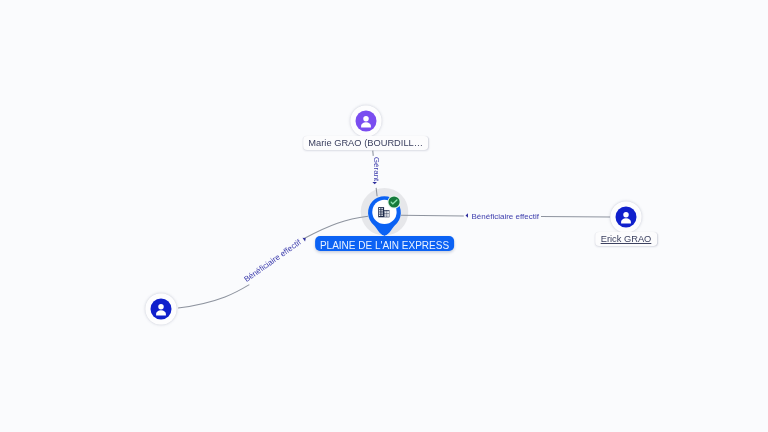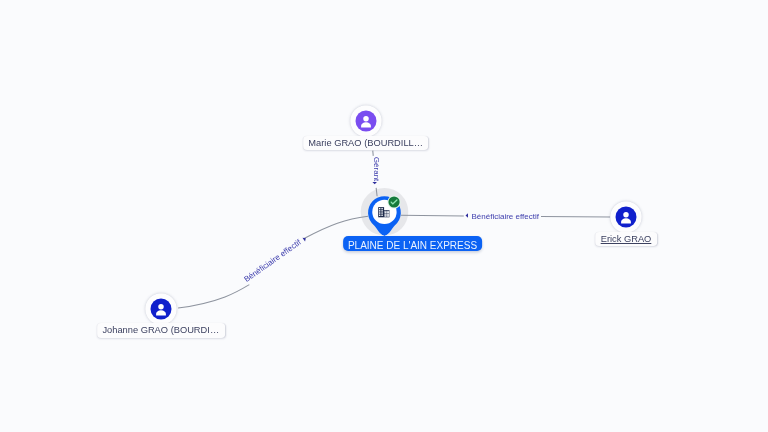--- a/index.html
+++ b/index.html
@@ -9,21 +9,21 @@
   svg{position:absolute;left:0;top:0;overflow:visible;}
   .pnode{filter:drop-shadow(0 0.6px 1.4px rgba(45,55,95,.20)) drop-shadow(0 0 0.6px rgba(45,55,95,.14));}
   .edge{fill:none;stroke:#8e949f;stroke-width:1.05;}
   .elabel{font-size:8px;fill:#4040ae;font-family:"Liberation Sans",sans-serif;}
   .earrow{fill:#2e2e9e;}
   .nodelabel{position:absolute;background:#fcfcfd;border-radius:4px;
      box-shadow:0 1px 2px rgba(40,50,90,.14), 0 0 1px rgba(40,50,90,.10);
      font-size:9.3px;color:#3c4160;white-space:nowrap;
      height:14.2px;line-height:14.4px;padding:0 5.5px;transform:translateX(-50%);text-align:right;}
   .company-label{background:#0b62f4;color:#eaf3ff;font-size:10px;height:14.5px;line-height:19.2px;
-     border-radius:5px;padding:0 5.3px;box-shadow:0 1.5px 3px rgba(20,40,90,.22);margin-left:28px;}
+     border-radius:5px;padding:0 5.3px;box-shadow:0 1.5px 3px rgba(20,40,90,.22);}
 </style>
 </head>
 <body>
 
 <div id="stage">
 
 <svg width="768" height="432" viewBox="0 0 768 432">
   <circle cx="384.5" cy="211.8" r="23.8" fill="#e6e7ea"></circle>
 </svg>
 
@@ -43,21 +43,20 @@
   <path d="M 16 17.3 c -2.95 0 -4.9 2.0 -4.9 3.55 l 0 1.6 l 9.8 0 l 0 -1.6 c 0 -1.55 -1.95 -3.55 -4.9 -3.55 z" fill="#ffffff"></path>
 </svg>
 <div class="nodelabel" style="left:365.7px;top:136px;">Marie GRAO (BOURDILL…</div>
 
 <svg style="left:144.7px;top:293px;" width="32" height="32" viewBox="0 0 32 32" class="pnode">
   <circle cx="16" cy="16" r="15.75" fill="#fdfdfe"></circle>
   <circle cx="16" cy="16" r="10.5" fill="#1020cc"></circle>
   <circle cx="16" cy="13.75" r="2.75" fill="#ffffff"></circle>
   <path d="M 16 17.3 c -2.95 0 -4.9 2.0 -4.9 3.55 l 0 1.6 l 9.8 0 l 0 -1.6 c 0 -1.55 -1.95 -3.55 -4.9 -3.55 z" fill="#ffffff"></path>
 </svg>
-<div class="nodelabel" style="left:160.8px;top:323.4px;">Johanne GRAO (BOURDI…</div>
 
 <svg style="left:610.3px;top:200.6px;" width="32" height="32" viewBox="0 0 32 32" class="pnode">
   <circle cx="16" cy="16" r="15.75" fill="#fdfdfe"></circle>
   <circle cx="16" cy="16" r="10.5" fill="#1020cc"></circle>
   <circle cx="16" cy="13.75" r="2.75" fill="#ffffff"></circle>
   <path d="M 16 17.3 c -2.95 0 -4.9 2.0 -4.9 3.55 l 0 1.6 l 9.8 0 l 0 -1.6 c 0 -1.55 -1.95 -3.55 -4.9 -3.55 z" fill="#ffffff"></path>
 </svg>
 <div class="nodelabel" style="left:626px;top:231.6px;text-decoration:underline;">Erick GRAO</div>
 
 <svg style="left:356px;top:188px;" width="56" height="52" viewBox="0 0 56 52">

